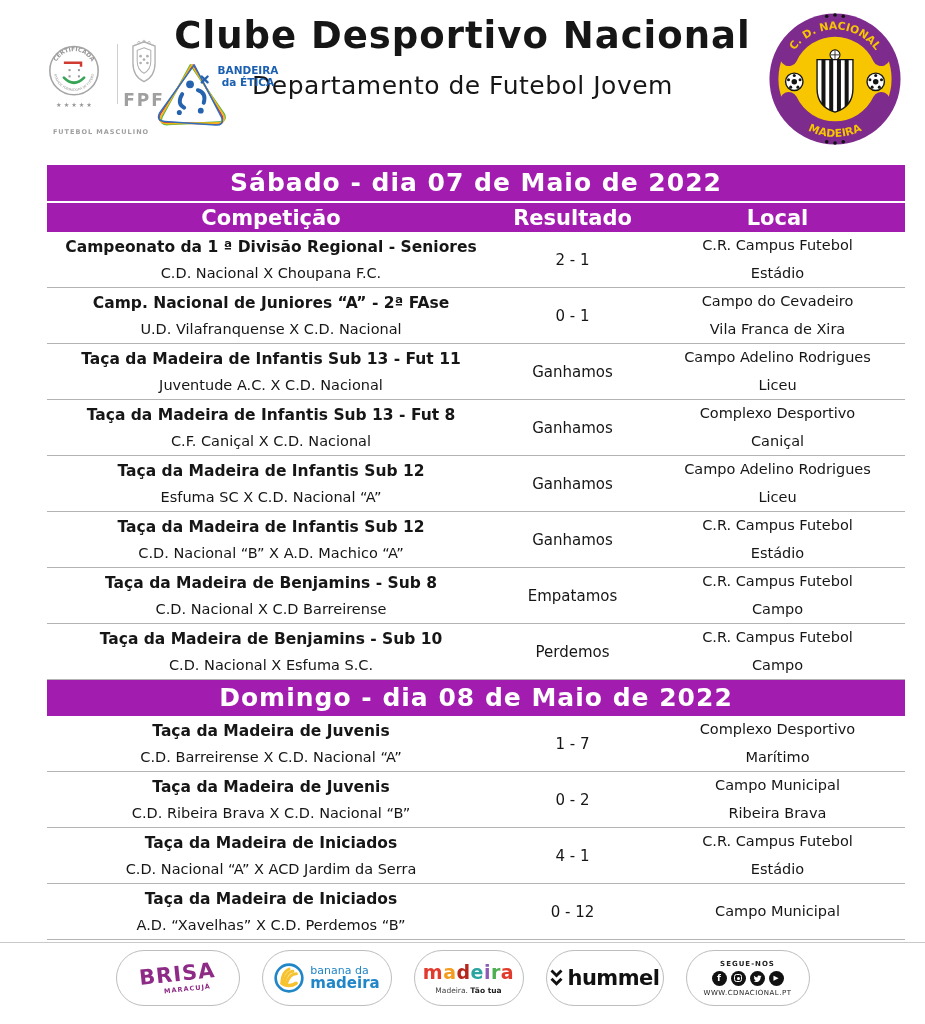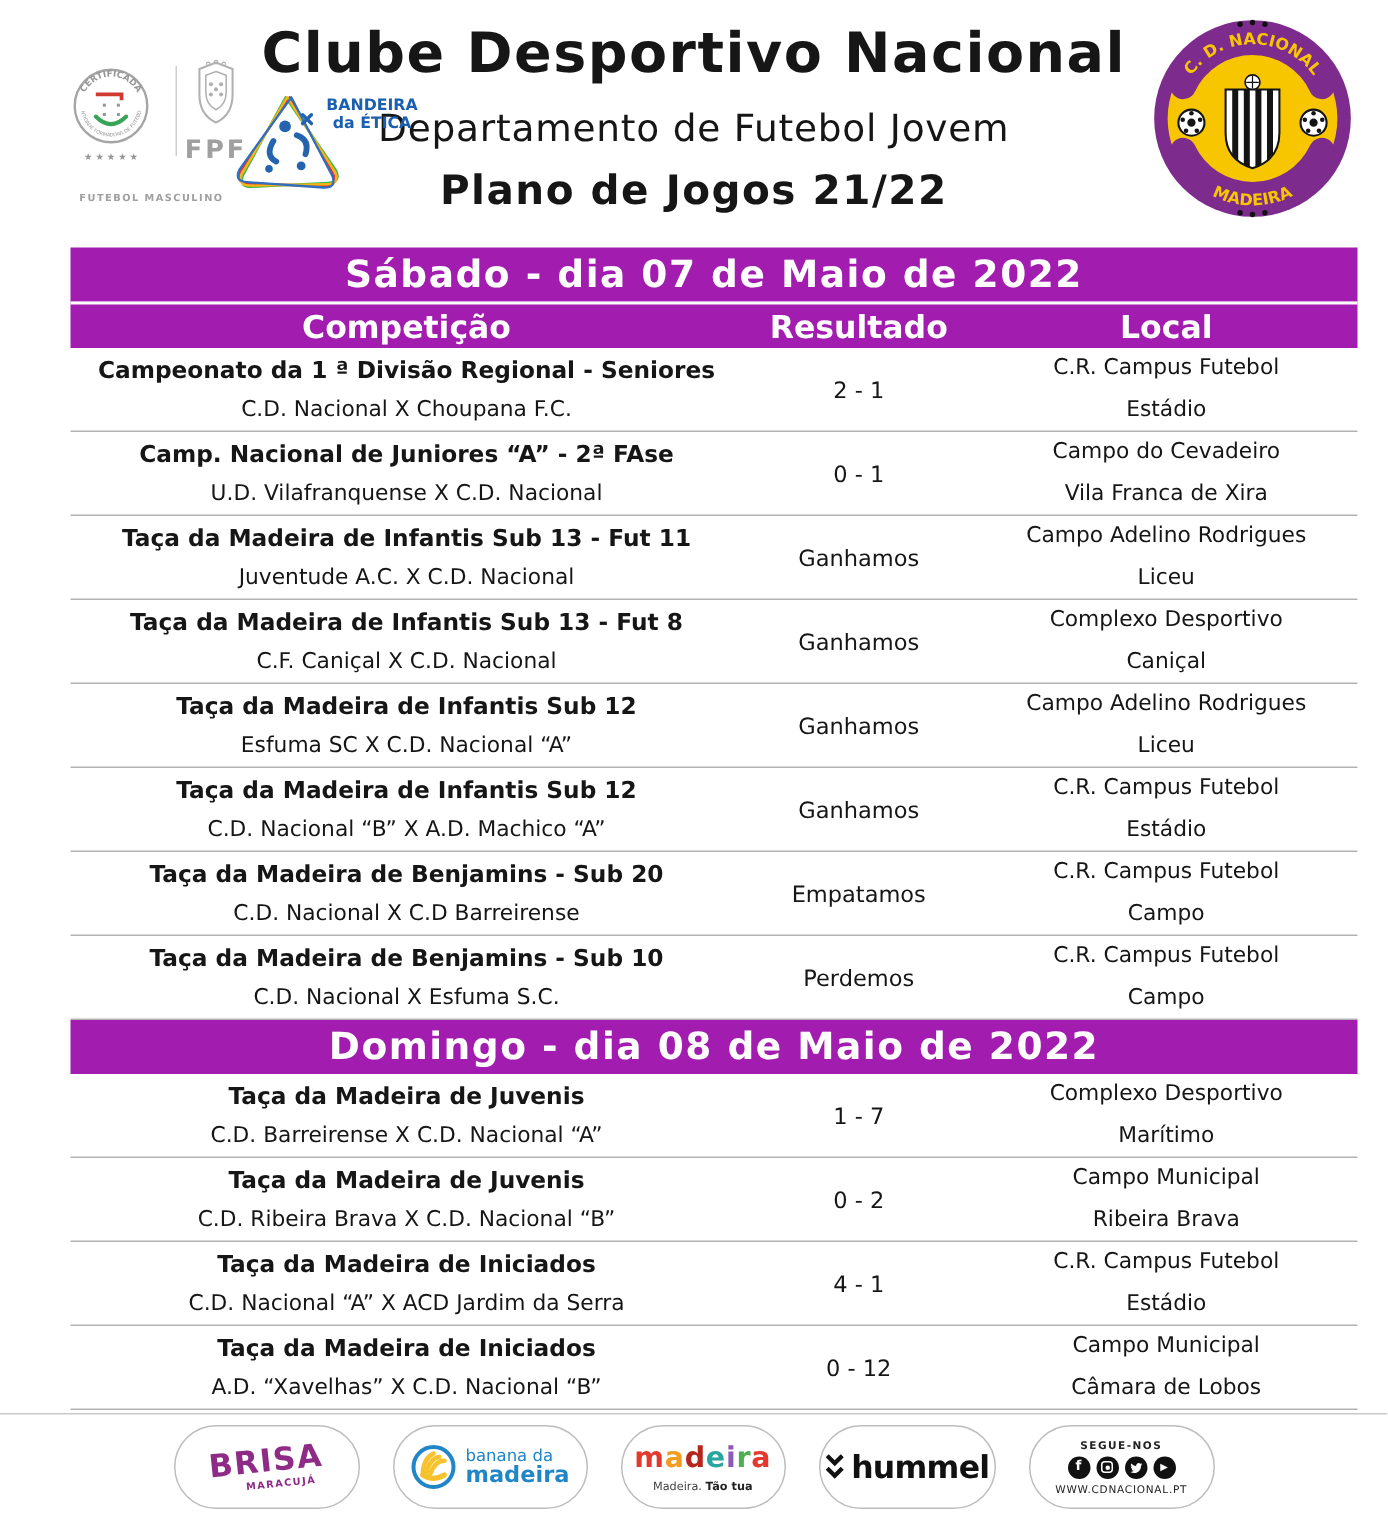--- a/index.html
+++ b/index.html
@@ -66,21 +66,20 @@
   .social-site { font-size:7px; letter-spacing:0.5px; color:#222; }
 </style>
 </head>
 <body>
 
 <div class="header">
 
   <div class="titles">
     <div class="title-main">Clube Desportivo Nacional</div>
     <div class="title-sub">Departamento de Futebol Jovem</div>
-    <div class="title-plan">Plano de Jogos 21/22</div>
   </div>
 
   <div class="fpf-block">
     <svg class="seal-svg" viewBox="0 0 100 100">
       <circle cx="50" cy="47" r="31" fill="none" stroke="#a5a5a5" stroke-width="2"></circle>
       <defs>
         <path id="sealTop" d="M 27.4,36.2 A 25,25 0 0 1 72.6,36.2"></path>
         <path id="sealBot" d="M 24.4,51.7 A 26,26 0 0 0 75.6,51.7"></path>
       </defs>
       <text font-size="7.5" font-weight="bold" fill="#979797"><textPath href="#sealTop" startOffset="50%" text-anchor="middle">· CERTIFICADA ·</textPath></text>
@@ -250,21 +249,21 @@
         <div class="comp-match">C.D. Nacional “B” X A.D. Machico “A”</div>
       </div>
     <div class="cell result">Ganhamos</div>
     <div class="cell">
         <div class="local-line">C.R. Campus Futebol</div>
         <div class="local-line">Estádio</div>
       </div>
   </div>
   <div class="row">
     <div class="cell">
-        <div class="comp-name">Taça da Madeira de Benjamins - Sub 20</div>
+        <div class="comp-name">Taça da Madeira de Benjamins - Sub 8</div>
         <div class="comp-match">C.D. Nacional X C.D Barreirense</div>
       </div>
     <div class="cell result">Empatamos</div>
     <div class="cell">
         <div class="local-line">C.R. Campus Futebol</div>
         <div class="local-line">Campo</div>
       </div>
   </div>
   <div class="row">
     <div class="cell">
@@ -309,26 +308,25 @@
       </div>
     <div class="cell result">4 - 1</div>
     <div class="cell">
         <div class="local-line">C.R. Campus Futebol</div>
         <div class="local-line">Estádio</div>
       </div>
   </div>
   <div class="row">
     <div class="cell">
         <div class="comp-name">Taça da Madeira de Iniciados</div>
-        <div class="comp-match">A.D. “Xavelhas” X C.D. Nacional “B”</div>
+        <div class="comp-match">A.D. “Xavelhas” X C.D. Perdemos “B”</div>
       </div>
     <div class="cell result">0 - 12</div>
     <div class="cell">
         <div class="local-line">Campo Municipal</div>
-        <div class="local-line">Câmara de Lobos</div>
       </div>
   </div>
 
 </div>
 
 <div class="footer">
   <div class="badges">
 
     <div class="badge badge-brisa">
       <span class="brisa-name">BRISA</span>

